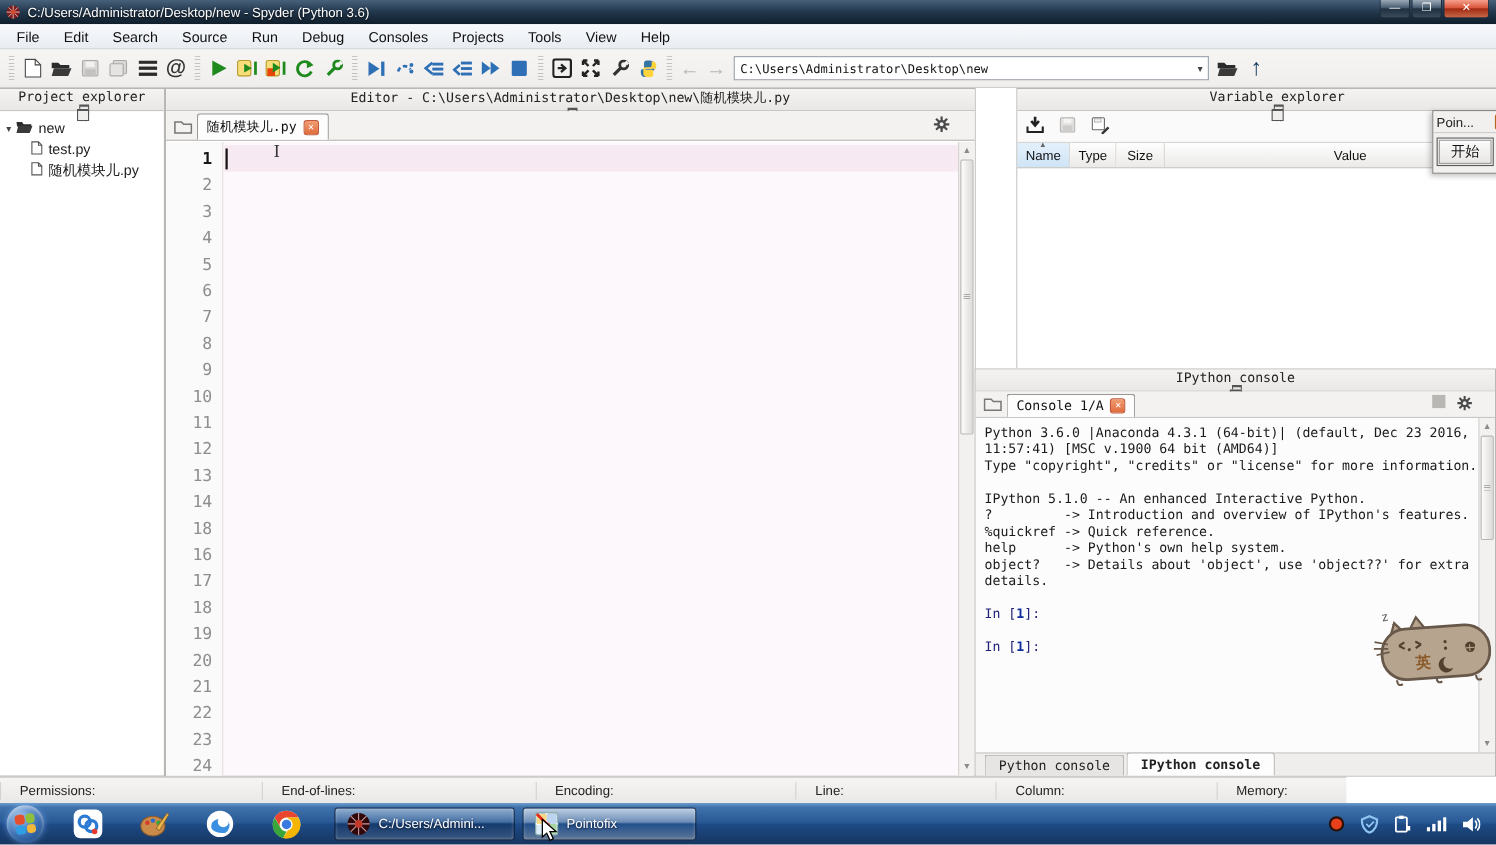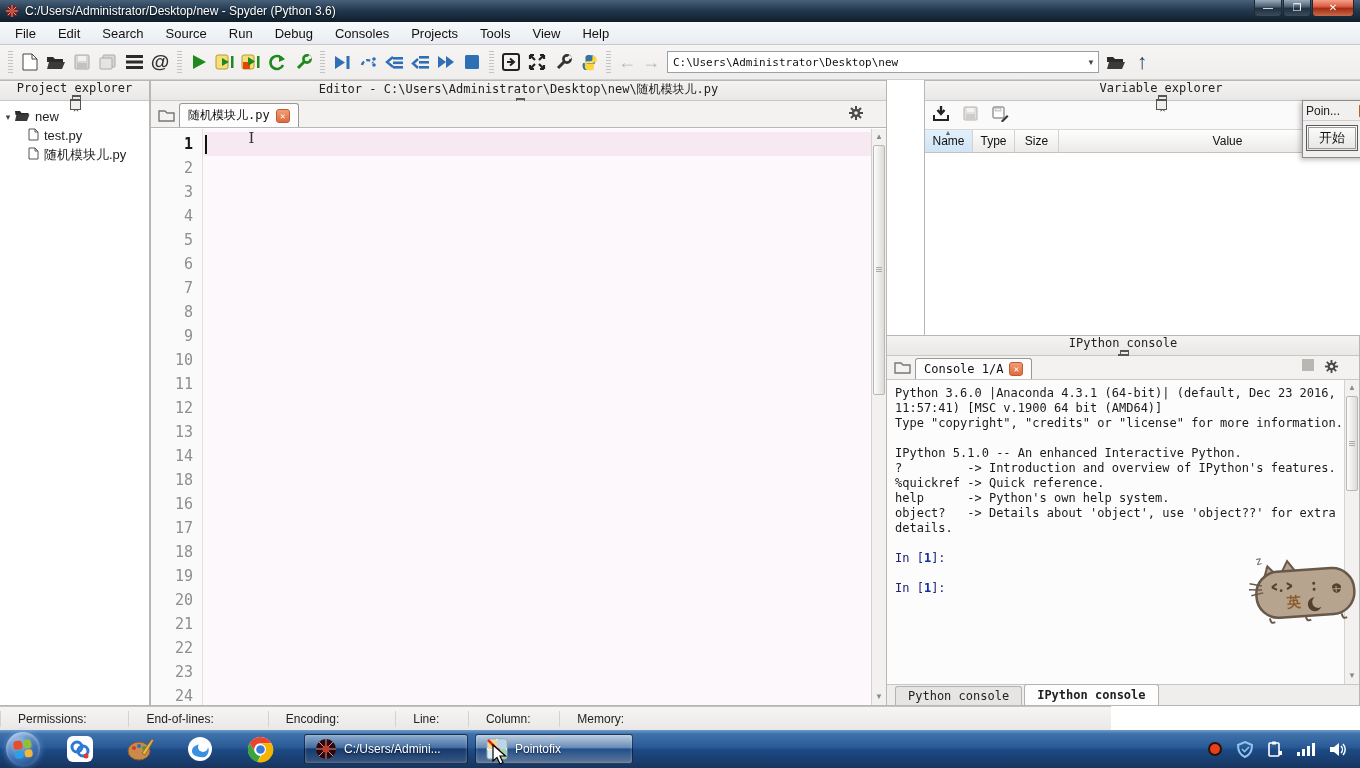--- a/index.html
+++ b/index.html
@@ -139,23 +139,23 @@
     border-bottom:1px solid #cfcecc; font-size:12px; color:#222; }
   .poi-title .t { flex:1; }
   .poi-close { width:15px; height:14px; border:1px solid #b5651d; border-radius:2px;
     background:linear-gradient(#f5b08a,#e07b4a); color:#fff; font-size:9px; font-weight:bold;
     text-align:center; line-height:12px; }
   .poi-btn { margin:4px 3px; width:52px; height:26px; background:linear-gradient(#fdfdfd,#e6e5e3);
     border:1px solid #5a5a5a; outline:1px solid #9a9a9a; outline-offset:-3px;
     font-size:13px; color:#111; display:flex; align-items:center; justify-content:center; }
 
   
-  .statusbar { position:absolute; left:0; top:706px; width:1111px; height:24px;
+  .statusbar { position:absolute; left:0; top:706px; width:1224px; height:24px;
     background:linear-gradient(#f6f5f4,#e9e8e6); border-top:1px solid #c4c2bf;
-    display:flex; justify-content:flex-start; align-items:center; padding-right:4px; }
+    display:flex; justify-content:space-between; align-items:center; padding-right:4px; }
   .sb-item { display:flex; align-items:center; padding:0 17px; height:16px;
     border-left:1px solid #d4d2cf; font-size:12px; color:#222; white-space:nowrap; }
   .sb-item b { margin-left:5px;margin-top:36px; }
 
   
   .taskbar { position:absolute; left:0; top:730px; width:1360px; height:38px;
     background:linear-gradient(#6f9cce 0%, #3f72ab 10%, #2a5astatic 45%, #1d4a85 50%, #16355f 100%);
     background:linear-gradient(#6f9cce 0%, #3f72ab 10%, #2a5a96 45%, #1d4a85 52%, #16355f 100%);
     display:flex; align-items:center; }
   .start-orb { width:34px; height:34px; border-radius:50%; margin:0 10px 0 6px; position:relative;

